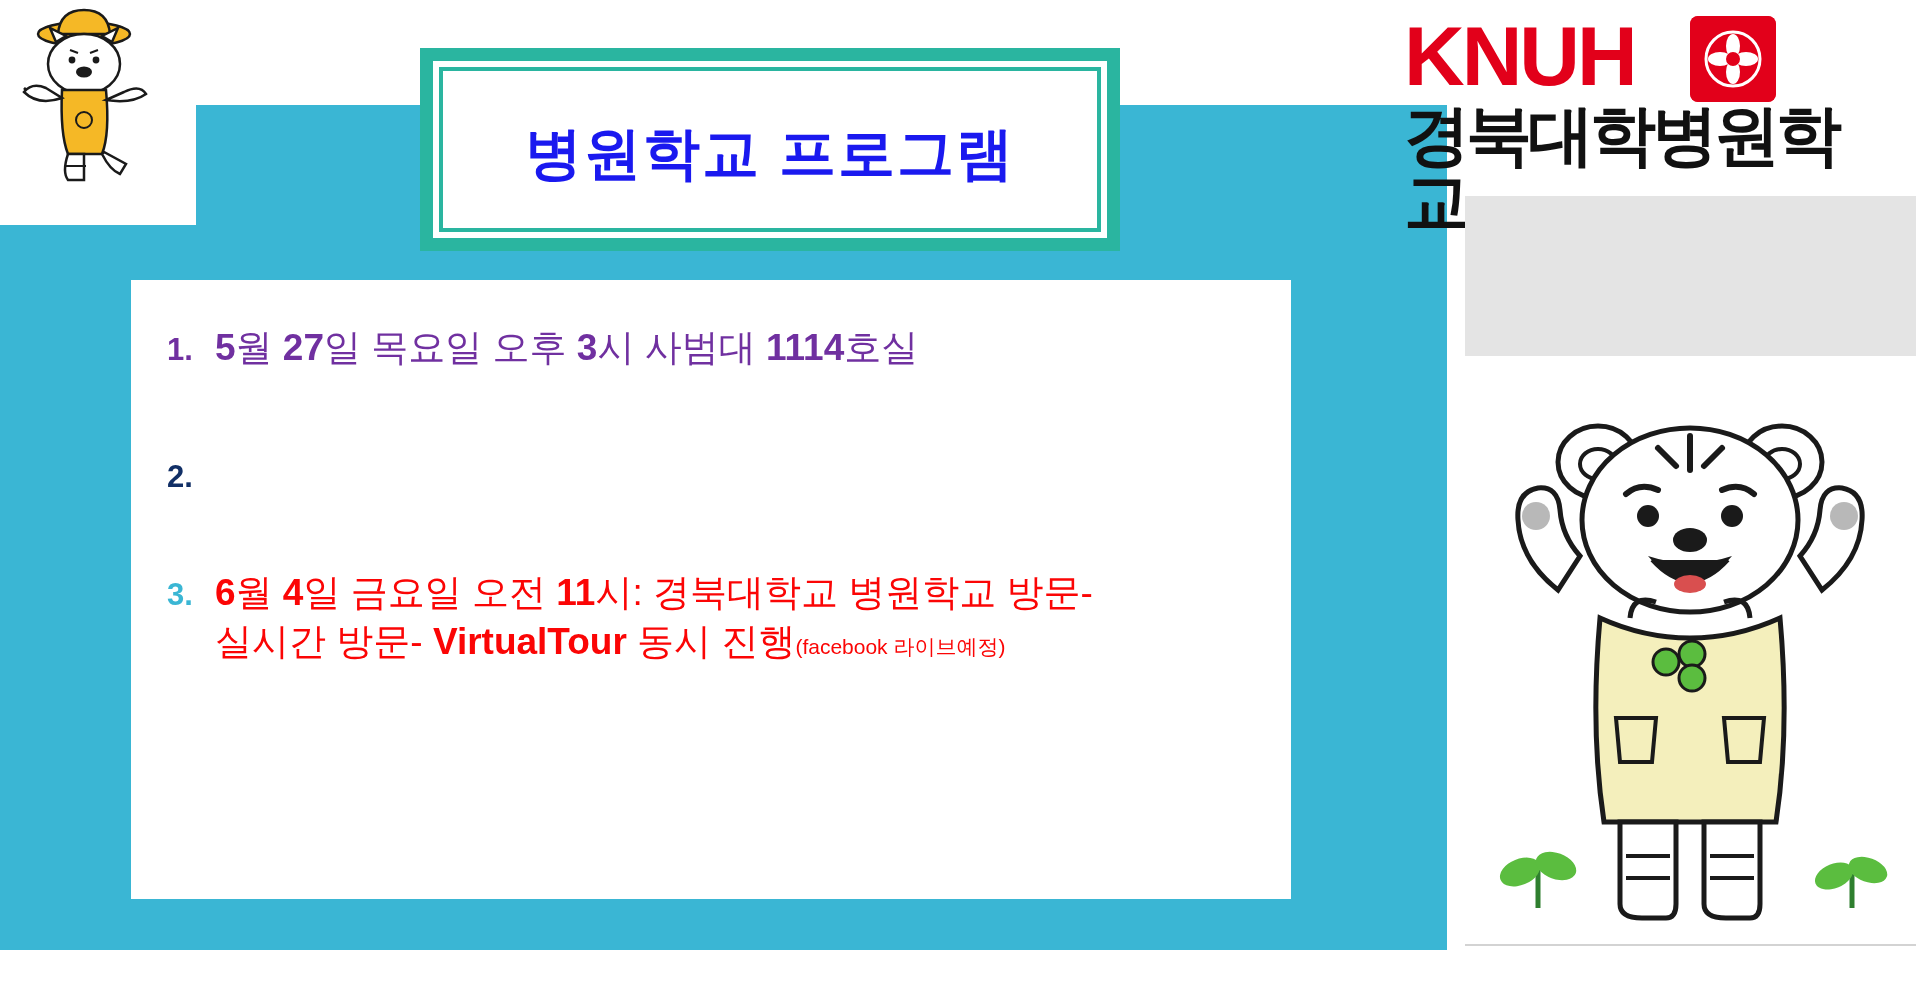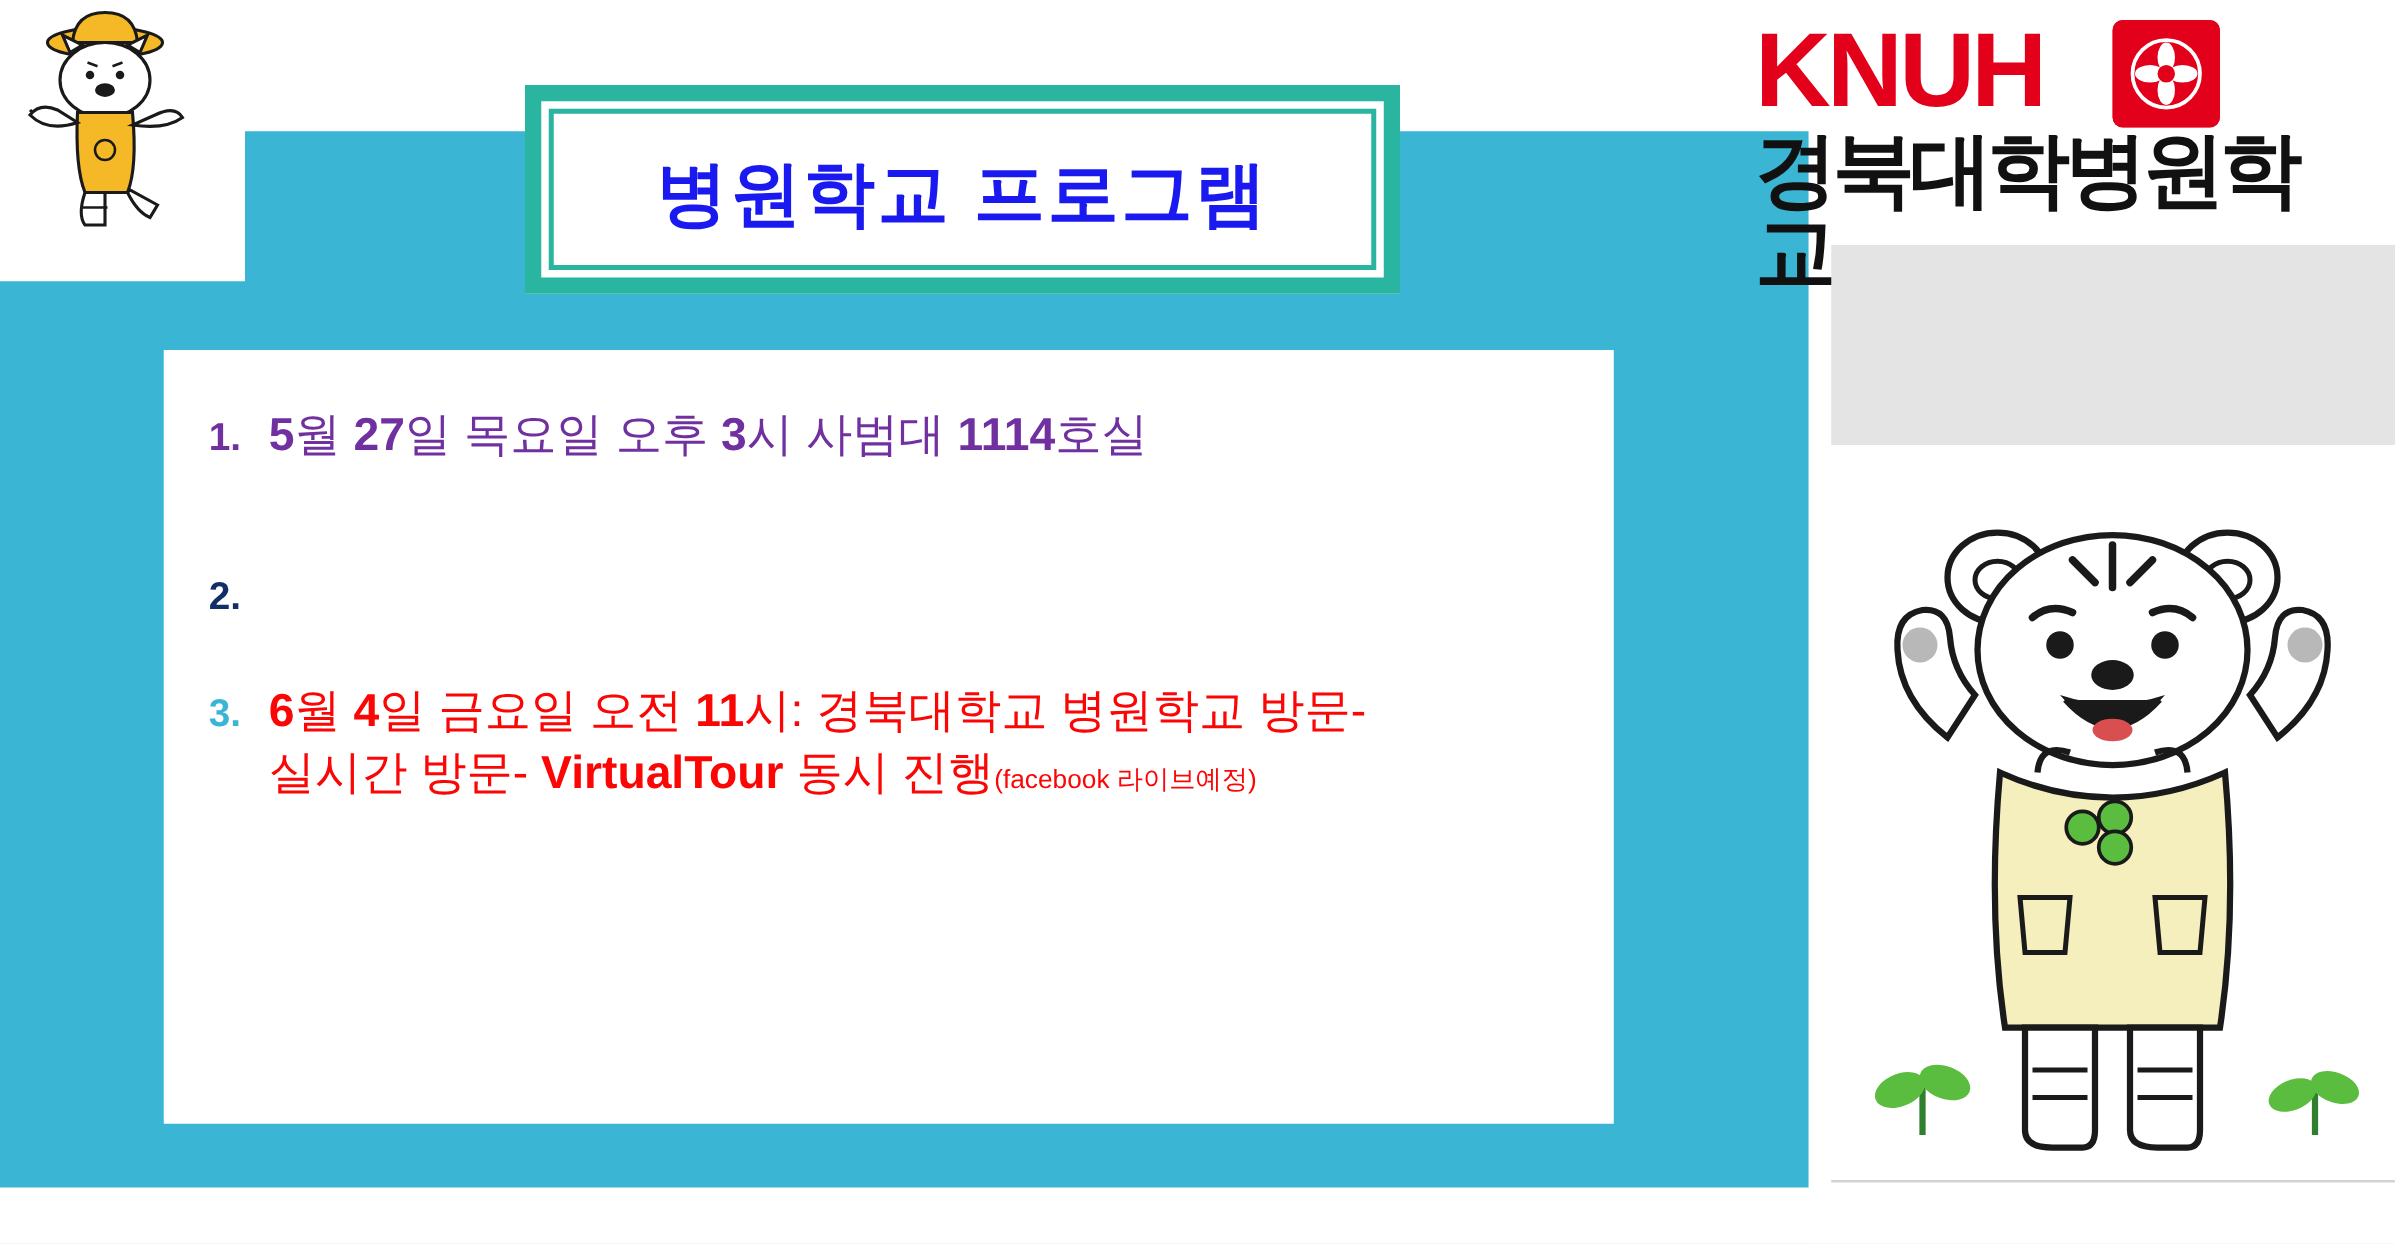--- a/index.html
+++ b/index.html
@@ -16,21 +16,21 @@
   #stage{position:absolute;left:0;top:0;width:1916px;height:995px;background:#fff;overflow:hidden;}
 
   
   .teal-band{position:absolute;left:0;top:105px;width:1447px;height:845px;background:#3ab6d4;}
 
   
   .tl-plate{position:absolute;left:0;top:0;width:196px;height:225px;background:#ffffff;}
 
   
   .title-box{
-    position:absolute;left:420px;top:68px;width:700px;height:167px;
+    position:absolute;left:420px;top:48px;width:700px;height:203px;
     background:#ffffff;
     border:13px solid #2ab5a0;
     box-sizing:border-box;
     display:flex;align-items:center;justify-content:center;
   }
   .title-box-inner{
     position:absolute;left:6px;top:6px;right:6px;bottom:6px;
     border:4px solid #2ab5a0;
     background:#ffffff;
     display:flex;align-items:center;justify-content:center;
@@ -144,21 +144,21 @@
           </div>
         </div>
         <div class="item">
           <div class="line">
             <div class="marker" style="color: rgb(17, 47, 102);">2.</div>
           </div>
         </div>
         <div class="item">
           <div class="line">
             <div class="marker" style="color: rgb(58, 182, 212);">3.</div>
-            <div class="line-body" style="color: rgb(251, 5, 5);"><span class="bold">6</span><span>월 </span><span class="bold">4</span><span>일 금요일 오전 </span><span class="bold">11</span><span>시: 경북대학교 병원학교 방문-</span></div>
+            <div class="line-body" style="color: rgb(251, 5, 5); margin-top: 24px;"><span class="bold">6</span><span>월 </span><span class="bold">4</span><span>일 금요일 오전 </span><span class="bold">11</span><span>시: 경북대학교 병원학교 방문-</span></div>
           </div>
           <div class="line">
             <div class="marker">&nbsp;</div>
             <div class="line-body" style="color: rgb(251, 5, 5);"><span>실시간 방문- </span><span class="bold">VirtualTour</span><span> 동시 진행</span><span class="bold tiny">(facebook 라이브예정)</span></div>
           </div>
         </div>
       </div>
   </div>
 
   <div class="right-col"></div>

